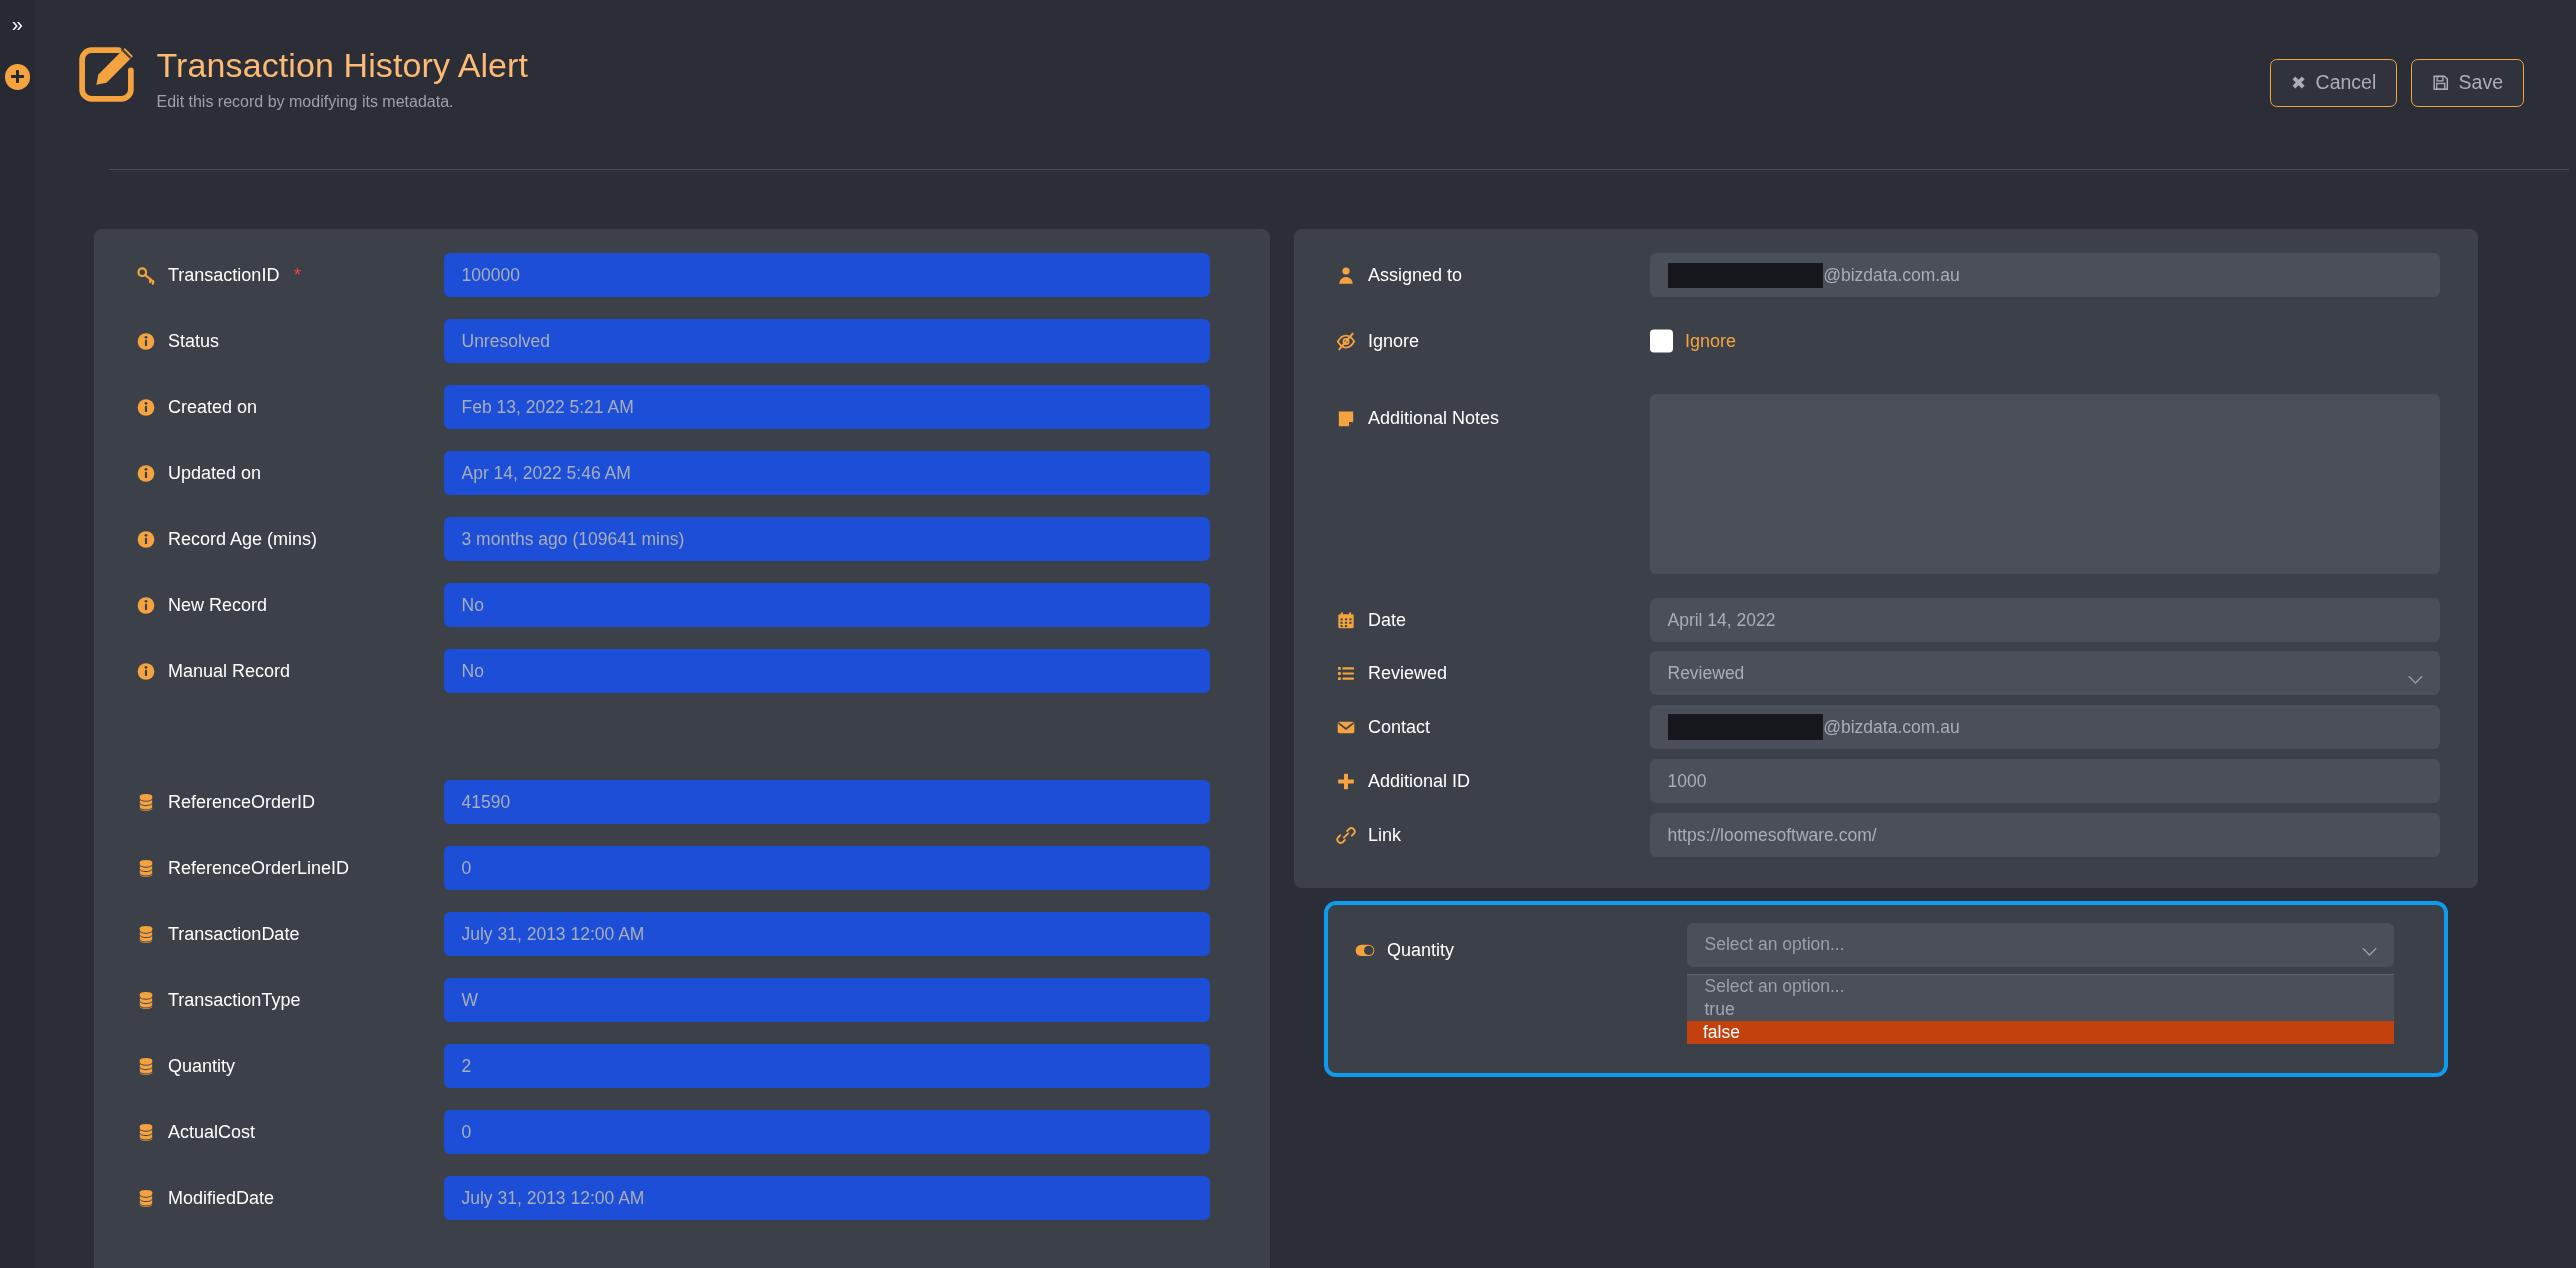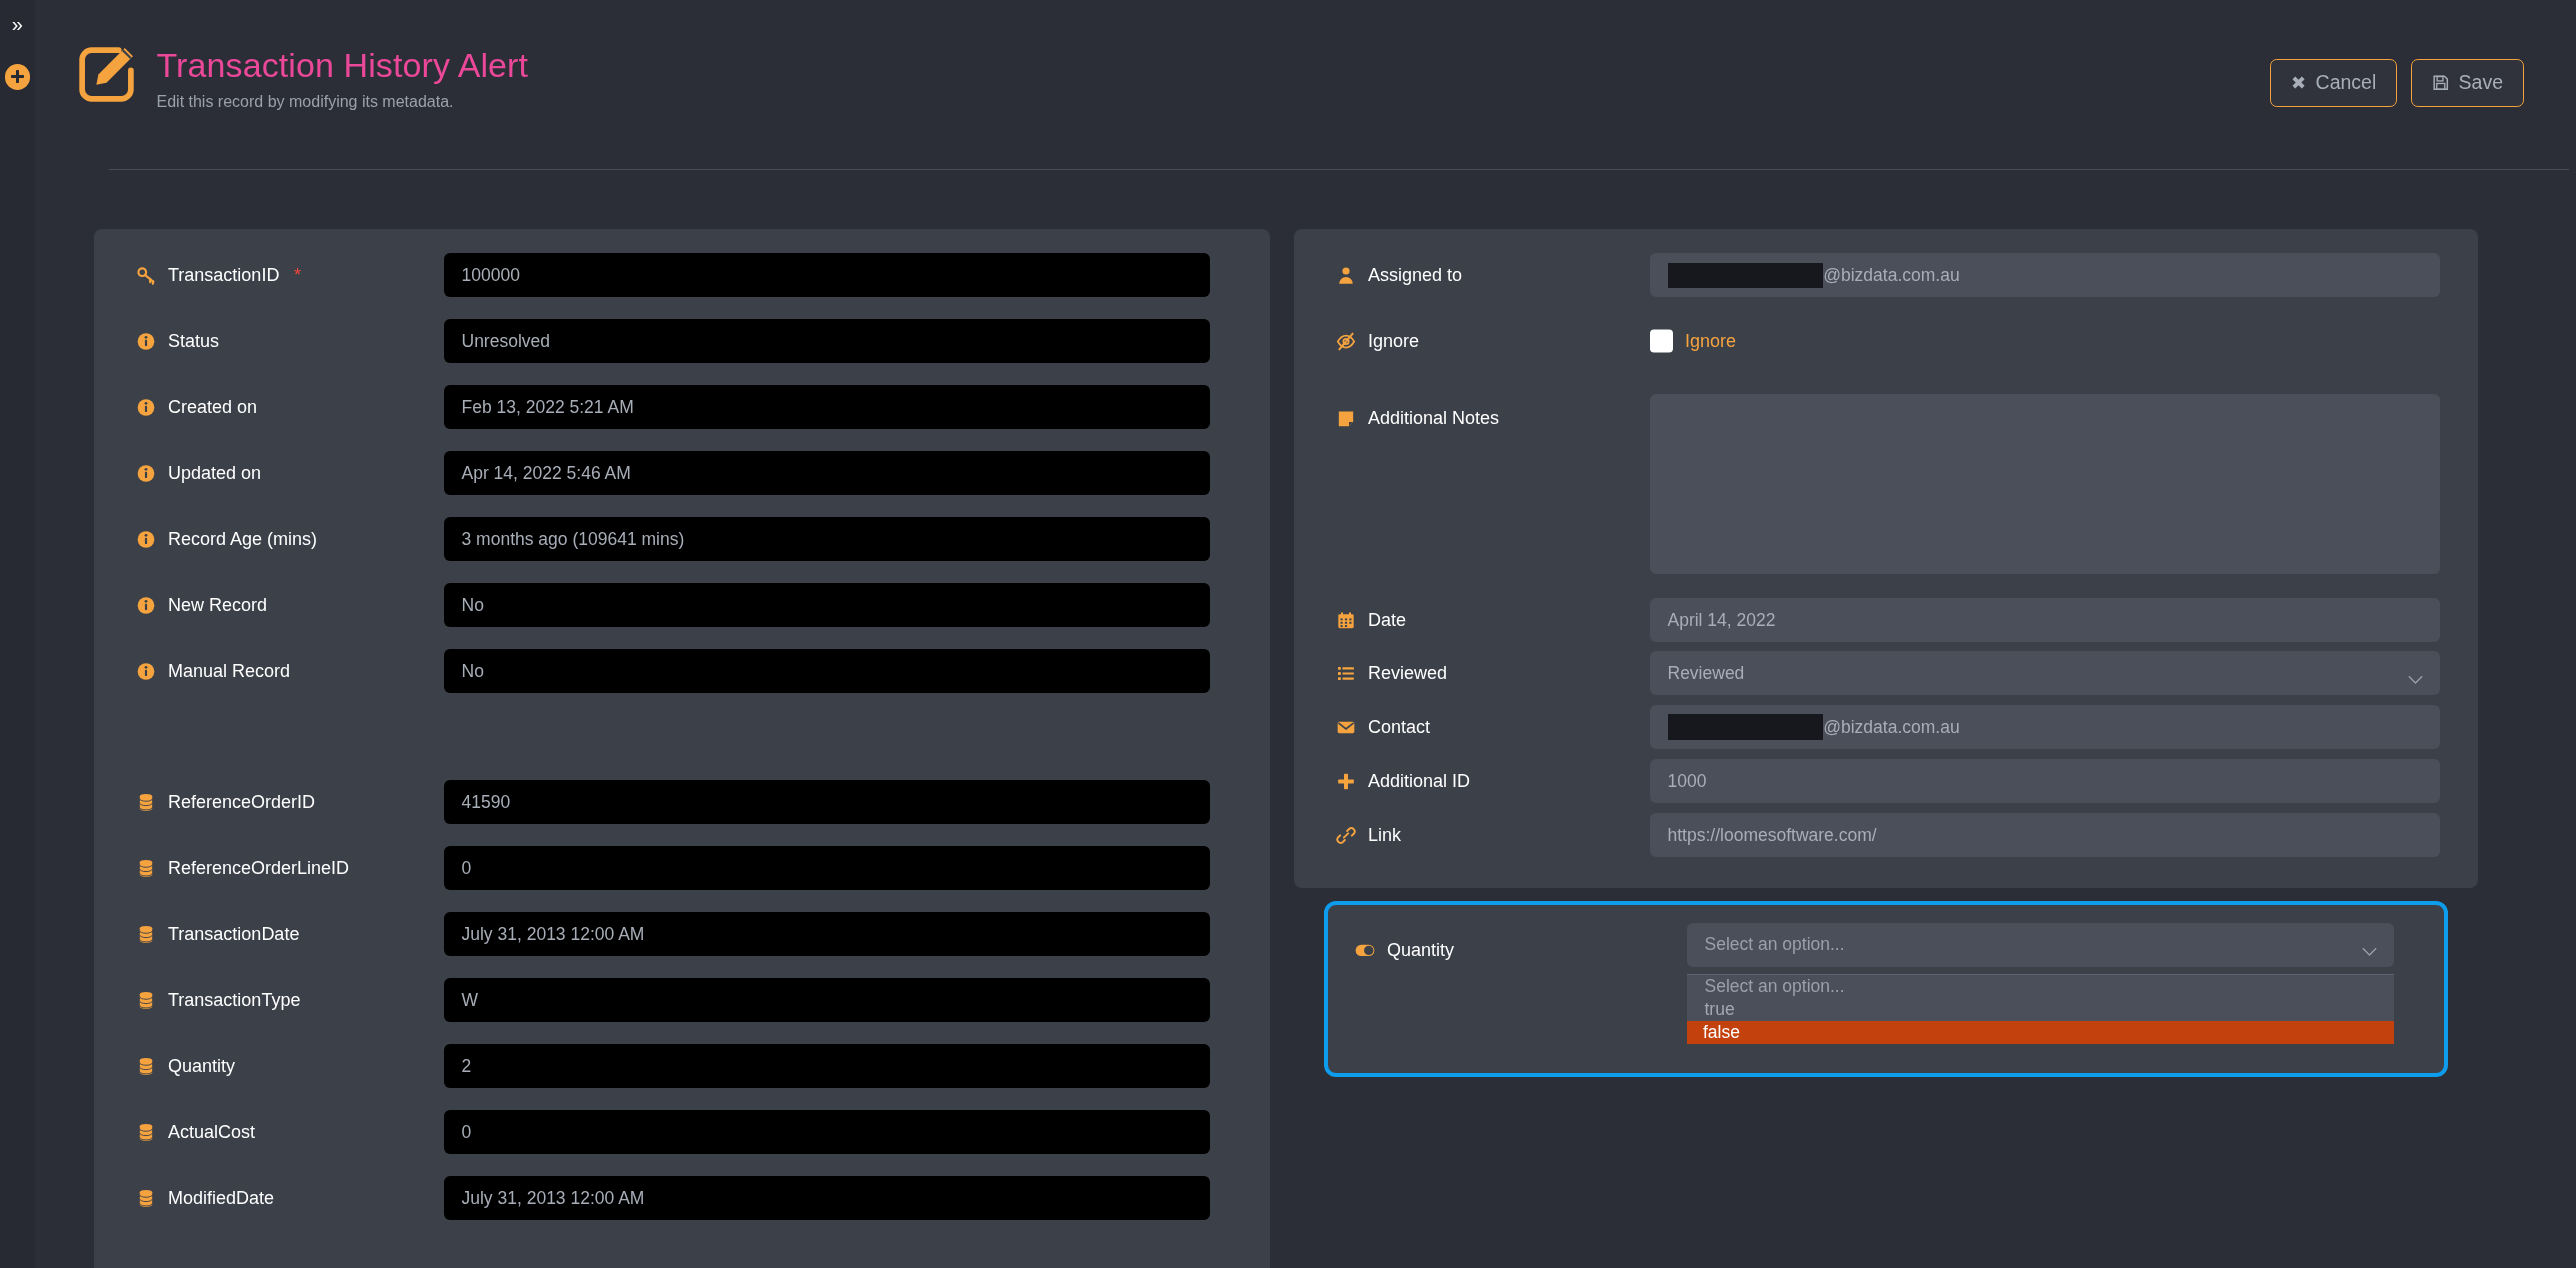--- a/index.html
+++ b/index.html
@@ -59,21 +59,21 @@
   }
   .header-icon {
     width: 65px; height: 65px;
     flex: 0 0 65px;
     position: relative;
     margin-right: 17.5px;
   }
   .header-text { padding-top: 4px; }
   .page-title {
     font-size: 34px;
-    color: #ec4899;
+    color: #fdba74;
     font-weight: 400;
     letter-spacing: 0.1px;
     white-space: nowrap;
   }
   .page-sub {
     margin-top: 8px;
     font-size: 16px;
     color: #9ba1ab;
     white-space: nowrap;
   }
@@ -131,21 +131,21 @@
     height: 44px;
     border-radius: 6px;
     display: flex; align-items: center;
     padding: 0 17.5px;
     font-size: 17.5px;
     color: #a8aeb8;
     white-space: nowrap;
     overflow: hidden;
   }
   
-  #panel-left .field { left: 350px; width: 766px; background: #000000; }
+  #panel-left .field { left: 350px; width: 766px; background: #1d4ed8; }
   
   #panel-right .field { left: 356px; width: 790px; background: #4a4f5a; }
 
   .redact {
     display: inline-block;
     width: 155px; height: 25.5px;
     background: #16181d;
     vertical-align: middle;
     margin-right: 0.7px;
   }

